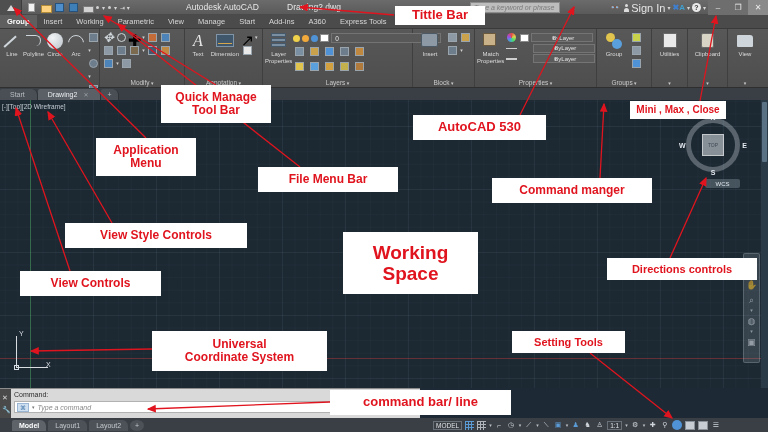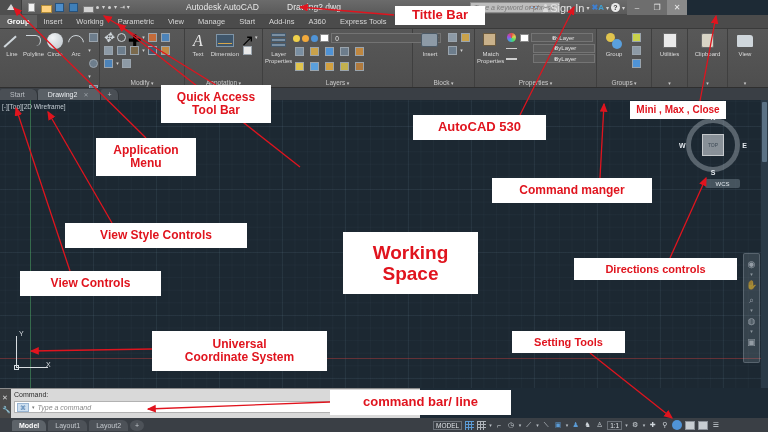--- a/index.html
+++ b/index.html
@@ -6,24 +6,24 @@
   html,body { width:768px; height:432px; overflow:hidden; }
   body {
     font-family: "Liberation Sans", sans-serif;
     background:#1d2a35;
     position:relative;
   }
   #app { position:absolute; inset:0; width:768px; height:432px; }
 
   
   .titlebar {
-    position:absolute; top:0; left:0; width:687px; height:15px;
+    position:absolute; top:0; left:0; width:768px; height:15px;
     background:linear-gradient(#6b6b6b,#5a5a5a);
     border-bottom:1px solid #4a4a4a;
-    display:flex; align-items:center;
+    display:flex; align-items:flex-start;
   }
   .appbtn {
     width:22px; height:15px; background:#4f4f4f;
     display:flex; align-items:center; justify-content:center;
     border-right:1px solid #3d3d3d;
   }
   .appbtn .tri {
     width:0;height:0;border-left:4px solid transparent;border-right:4px solid transparent;
     border-bottom:6px solid #d9d9d9;
   }
@@ -730,30 +730,31 @@
 
       <path d="M590,353 L672,418"></path>
 
       <path d="M152,349 L31,351"></path>
 
       <path d="M330,402 L148,409"></path>
     </g>
   </svg>
 
   <div class="anno" style="left:395px;top:6px;width:90px;height:19px;font-size:13px;">Tittle Bar</div>
-  <div class="anno" style="left:161px;top:85px;width:110px;height:38px;font-size:12px;">Quick Access
+  <div class="anno" style="left:161px;top:85px;width:110px;height:38px;font-size:12px;">Quick Manage
 Tool Bar</div>
   <div class="anno" style="left:96px;top:138px;width:100px;height:38px;font-size:12px;">Application
 Menu</div>
   <div class="anno" style="left:65px;top:223px;width:182px;height:25px;font-size:12px;">View Style  Controls</div>
   <div class="anno" style="left:20px;top:271px;width:141px;height:25px;font-size:12px;">View Controls</div>
   <div class="anno" style="left:152px;top:331px;width:175px;height:40px;font-size:12px;">Universal
 Coordinate System</div>
+  <div class="anno" style="left:258px;top:167px;width:140px;height:25px;font-size:12px;">File Menu Bar</div>
   <div class="anno" style="left:343px;top:232px;width:135px;height:62px;font-size:19px;">Working
 Space</div>
   <div class="anno" style="left:330px;top:390px;width:181px;height:25px;font-size:13px;">command bar/ line</div>
   <div class="anno" style="left:413px;top:115px;width:133px;height:25px;font-size:13px;">AutoCAD 530</div>
   <div class="anno" style="left:492px;top:178px;width:160px;height:25px;font-size:12px;">Command manger</div>
   <div class="anno" style="left:630px;top:101px;width:96px;height:18px;font-size:10px;">Mini , Max , Close</div>
-  <div class="anno" style="left:574px;top:258px;width:163px;height:22px;font-size:11px;">Directions  controls</div>
+  <div class="anno" style="left:607px;top:258px;width:150px;height:22px;font-size:11px;">Directions  controls</div>
   <div class="anno" style="left:512px;top:331px;width:113px;height:22px;font-size:11px;">Setting Tools</div>
 
 </div>
 
 </body></html>

